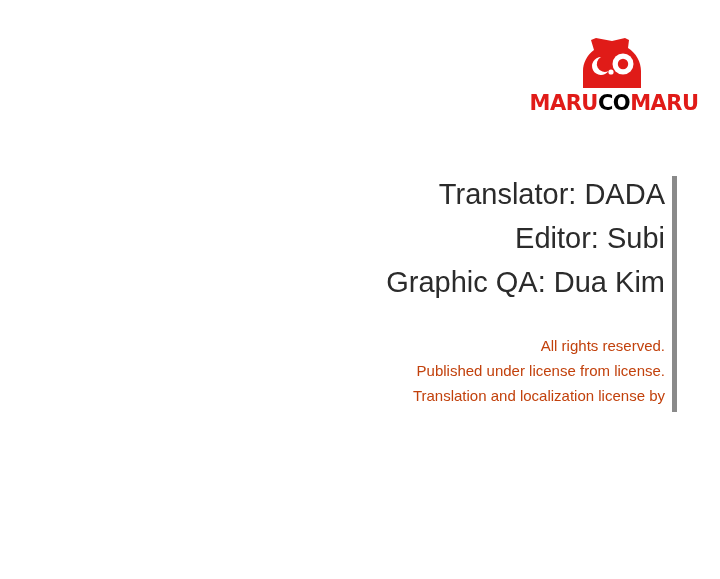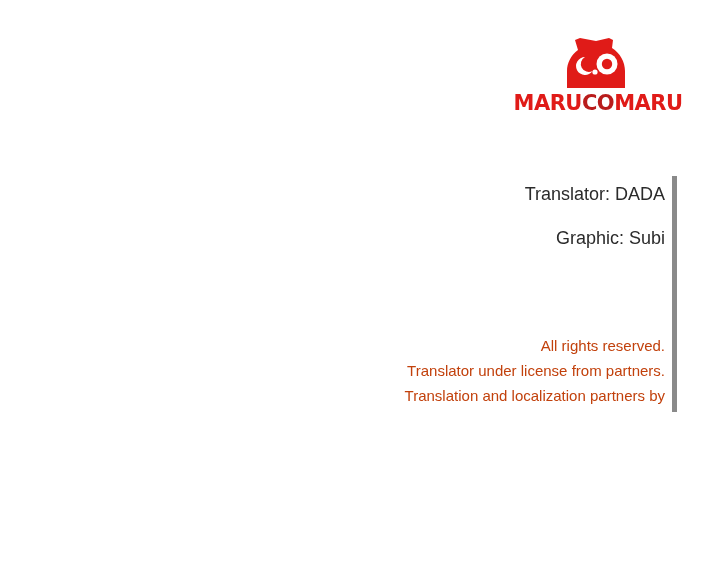--- a/index.html
+++ b/index.html
@@ -16,21 +16,21 @@
     position: relative;
     width: 720px;
     height: 579px;
     background: #ffffff;
     overflow: hidden;
   }
 
   
   .maru-logo {
     position: absolute;
-    left: 532px;
+    left: 548px;
     top: 38px;
     width: 132px;
     height: 78px;
   }
   .maru-mark {
     position: absolute;
     left: 33px;
     top: 0px;
     width: 62px;
     height: 52px;
@@ -47,33 +47,33 @@
     letter-spacing: 0.5px;
   }
   .maru-word {
     font-family: "DejaVu Sans", sans-serif;
     font-weight: bold;
     font-size: 21px;
     line-height: 1;
     letter-spacing: -0.5px;
   }
   .maru-word.red { color: #e01b18; }
-  .maru-word.dark { color: #b91c1c; }
+  .maru-word.dark { color: #000000; }
 
   
   .credits-block {
     position: absolute;
     left: 250px;
     top: 172px;
     width: 415px;
     text-align: right;
   }
   .credit-line {
     font-family: "Liberation Sans", sans-serif;
-    font-size: 18px;
+    font-size: 29px;
     line-height: 44px;
     color: #2b2b2b;
     white-space: nowrap;
   }
 
   
   .legal-block {
     position: absolute;
     left: 230px;
     top: 333px;
@@ -163,25 +163,26 @@
     <div class="maru-wordmark">
       <span class="maru-word red">MARU</span>
       <span class="maru-word dark">CO</span>
       <span class="maru-word red">MARU</span>
     </div>
 
   </div>
 
   <div class="credits-block">
     <div class="credit-line">Translator: DADA</div>
-    <div class="credit-line">Graphic: Subi</div>
+    <div class="credit-line">Editor: Subi</div>
+    <div class="credit-line">Graphic QA: Dua Kim</div>
   </div>
 
   <div class="legal-block">
     <div class="legal-line">All rights reserved.</div>
-    <div class="legal-line">Translator under license from partners.</div>
-    <div class="legal-line">Translation and localization partners by</div>
+    <div class="legal-line">Published under license from license.</div>
+    <div class="legal-line">Translation and localization license by</div>
   </div>
 
   <div class="vertical-rule"></div>
 
 
 </div>
 
 </body></html>

